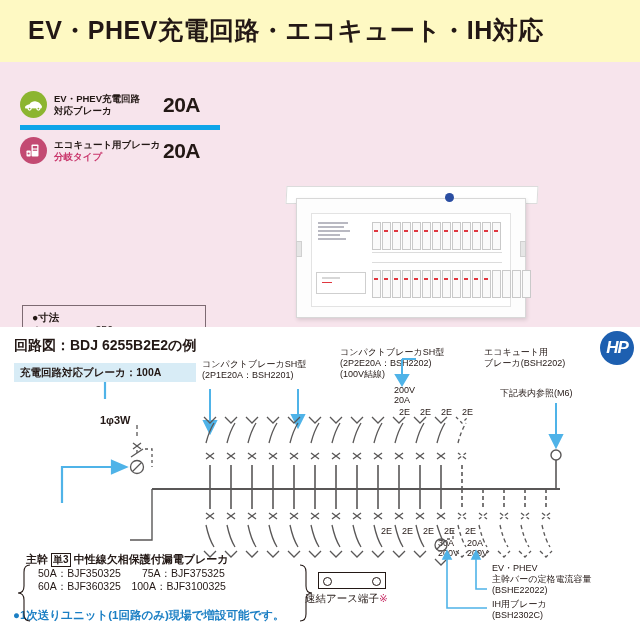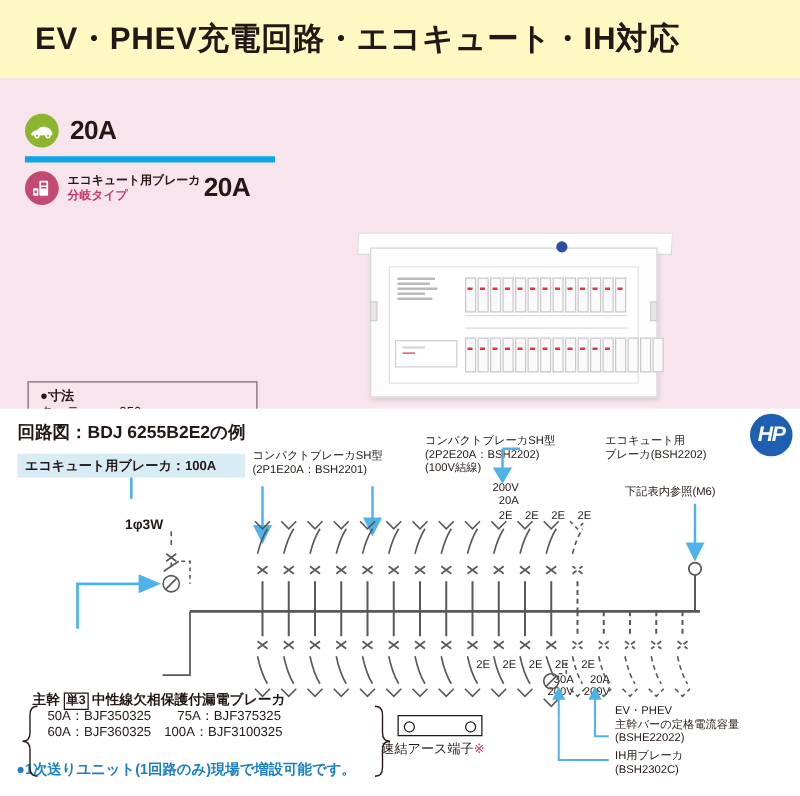--- a/index.html
+++ b/index.html
@@ -125,21 +125,21 @@
     display:block;padding:3px 0 0 6px;font-size:10.5px;font-weight:bold;color:#231815;
     white-space:nowrap;
   }
   .lbl{
     position:absolute;font-size:9px;line-height:11px;color:#231815;
     white-space:pre;
   }
   .lbl.b{font-weight:bold;}
   .num{
     position:absolute;font-size:9px;line-height:10px;color:#231815;
-    white-space:pre;text-align:right;
+    white-space:pre;text-align:left;
   }
   .note-blue{
     position:absolute;left:13px;top:281px;font-size:11.5px;
     color:#1b7fc4;font-weight:bold;white-space:nowrap;
   }
   .main-brk-title{
     position:absolute;left:26px;top:225px;font-size:11px;font-weight:bold;
     color:#231815;white-space:nowrap;
   }
   .tag-box{
@@ -188,20 +188,24 @@
       <div class="feature-row">
         <div class="ficon green">
           <svg width="27" height="27" viewBox="0 0 27 27">
             <path d="M5 16.5 C5 14.8 7 13.6 9.5 13.2 C11.2 10.8 13.5 10 16 10.4
                      C18.6 10.8 20.4 12.4 21.2 14 L22 15.6 L21.6 17.2 L5.4 17.4 Z" fill="#ffffff"></path>
             <circle cx="9.6" cy="17.6" r="2.1" fill="#ffffff"></circle>
             <circle cx="18.4" cy="17.6" r="2.1" fill="#ffffff"></circle>
             <circle cx="9.6" cy="17.6" r="0.9" fill="#8cb530"></circle>
             <circle cx="18.4" cy="17.6" r="0.9" fill="#8cb530"></circle>
           </svg>
+        </div>
+        <div class="ftext">
+          <div>EV・PHEV充電回路</div>
+          <div>対応ブレーカ</div>
         </div>
         <div class="famp">20A</div>
       </div>
 
       <div class="feature-row">
         <div class="ficon pink">
           <svg width="27" height="27" viewBox="0 0 27 27">
             <rect x="11.5" y="7.5" width="7" height="12" rx="1" fill="#ffffff"></rect>
             <rect x="12.8" y="9" width="4.4" height="2.4" fill="#c34a72"></rect>
             <rect x="12.8" y="12.6" width="4.4" height="1.2" fill="#c34a72"></rect>
@@ -286,21 +290,21 @@
         </div>
       </div>
     </div>
   </div>
 
   <div class="diagram">
 
     <div class="diag-title">回路図：BDJ 6255B2E2の例</div>
 
     <div class="cap-box">
-      <span>エコキュート用ブレーカ：100A</span>
+      <span>充電回路対応ブレーカ：100A</span>
     </div>
 
     <div class="lbl" style="left:202px;top:32px;">コンパクトブレーカSH型
 (2P1E20A：BSH2201)</div>
     <div class="lbl" style="left:340px;top:20px;">コンパクトブレーカSH型
 (2P2E20A：BSH2202)
 (100V結線)</div>
     <div class="lbl" style="left:484px;top:20px;">エコキュート用
 ブレーカ(BSH2202)</div>
     <div class="lbl" style="left:500px;top:61px;">下記表内参照(M6)</div>

